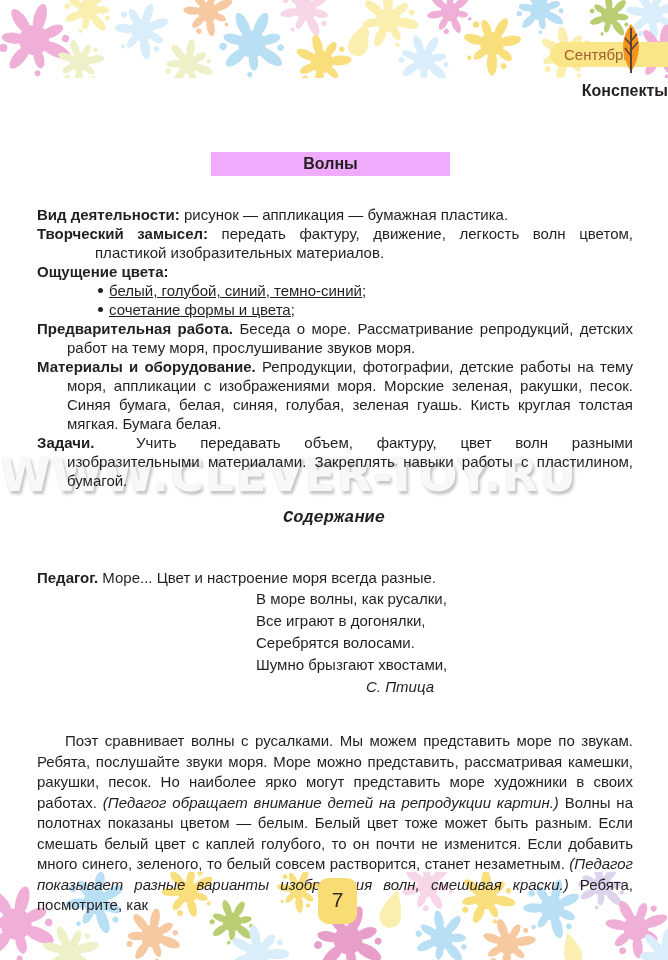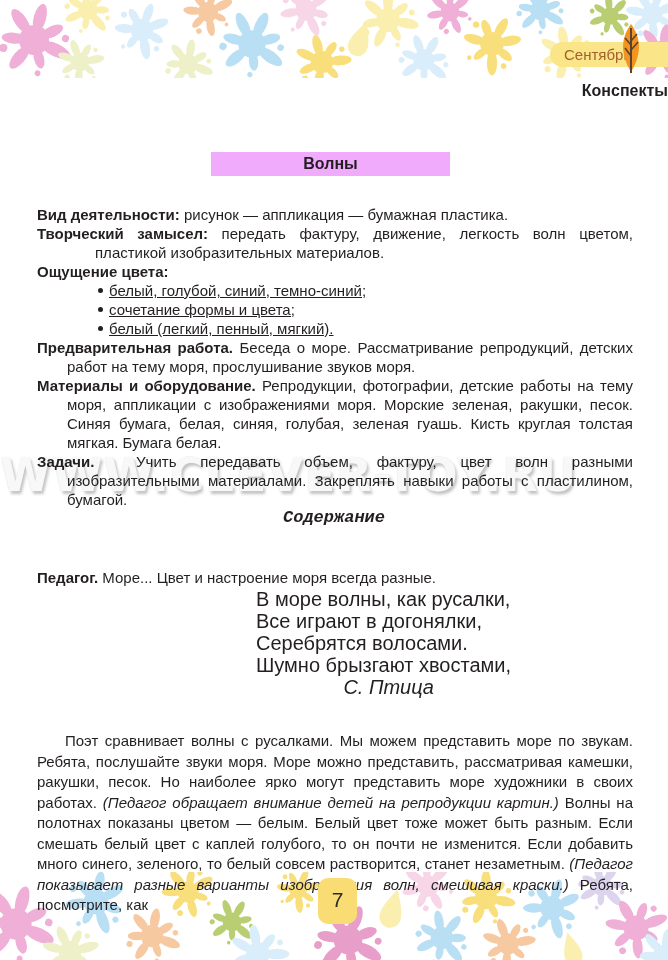--- a/index.html
+++ b/index.html
@@ -63,21 +63,21 @@
   .content-heading {
     position:absolute; top:508px; left:0; width:100%; z-index:2;
     text-align:center; font-size:17px; font-weight:bold; font-style:italic;font-family:Liberation Mono, monospace;
   }
   .teacher-line {
     position:absolute; top:553px; left:37px; width:596px; z-index:2;
     font-size:15px; line-height:19px;
   }
   .poem {
     position:absolute; top:588px; left:256px; width:192px; z-index:2;
-    font-size:20px; line-height:22px;
+    font-size:15px; line-height:22px;
   }
   .poem-line { white-space:nowrap; }
   .poem-author { text-align:right; font-style:italic; padding-right:14px; }
 
   .main-par {
     position:absolute; top:716px; left:37px; width:596px; z-index:2;
     font-size:15px; line-height:20.5px; text-align:justify; text-indent:28px;
   }
   .it { font-style:italic; }
 
@@ -154,21 +154,20 @@
     <p class="hang-lg">
       <span class="lbl">Творческий замысел:</span>
       <span>передать фактуру, движение, легкость волн цветом, пластикой изобразительных материалов.</span>
     </p>
     <p>
       <span class="lbl">Ощущение цвета:</span>
     </p>
     <ul class="bullets">
       <li>белый, голубой, синий, темно-синий;</li>
       <li>сочетание формы и цвета;</li>
-      <li>белый (легкий, пенный, мягкий).</li>
     </ul>
     <p class="hang-sm">
       <span class="lbl">Предварительная работа.</span>
       <span>Беседа о море. Рассматривание репродукций, детских работ на тему моря, прослушивание звуков моря.</span>
     </p>
     <p class="hang-sm">
       <span class="lbl">Материалы и оборудование.</span>
       <span>Репродукции, фотографии, детские работы на тему моря, аппликации с изображениями моря. Морские зеленая, ракушки, песок. Синяя бумага, белая, синяя, голубая, зеленая гуашь. Кисть круглая толстая мягкая. Бумага белая.</span>
     </p>
     <p class="hang-sm">

